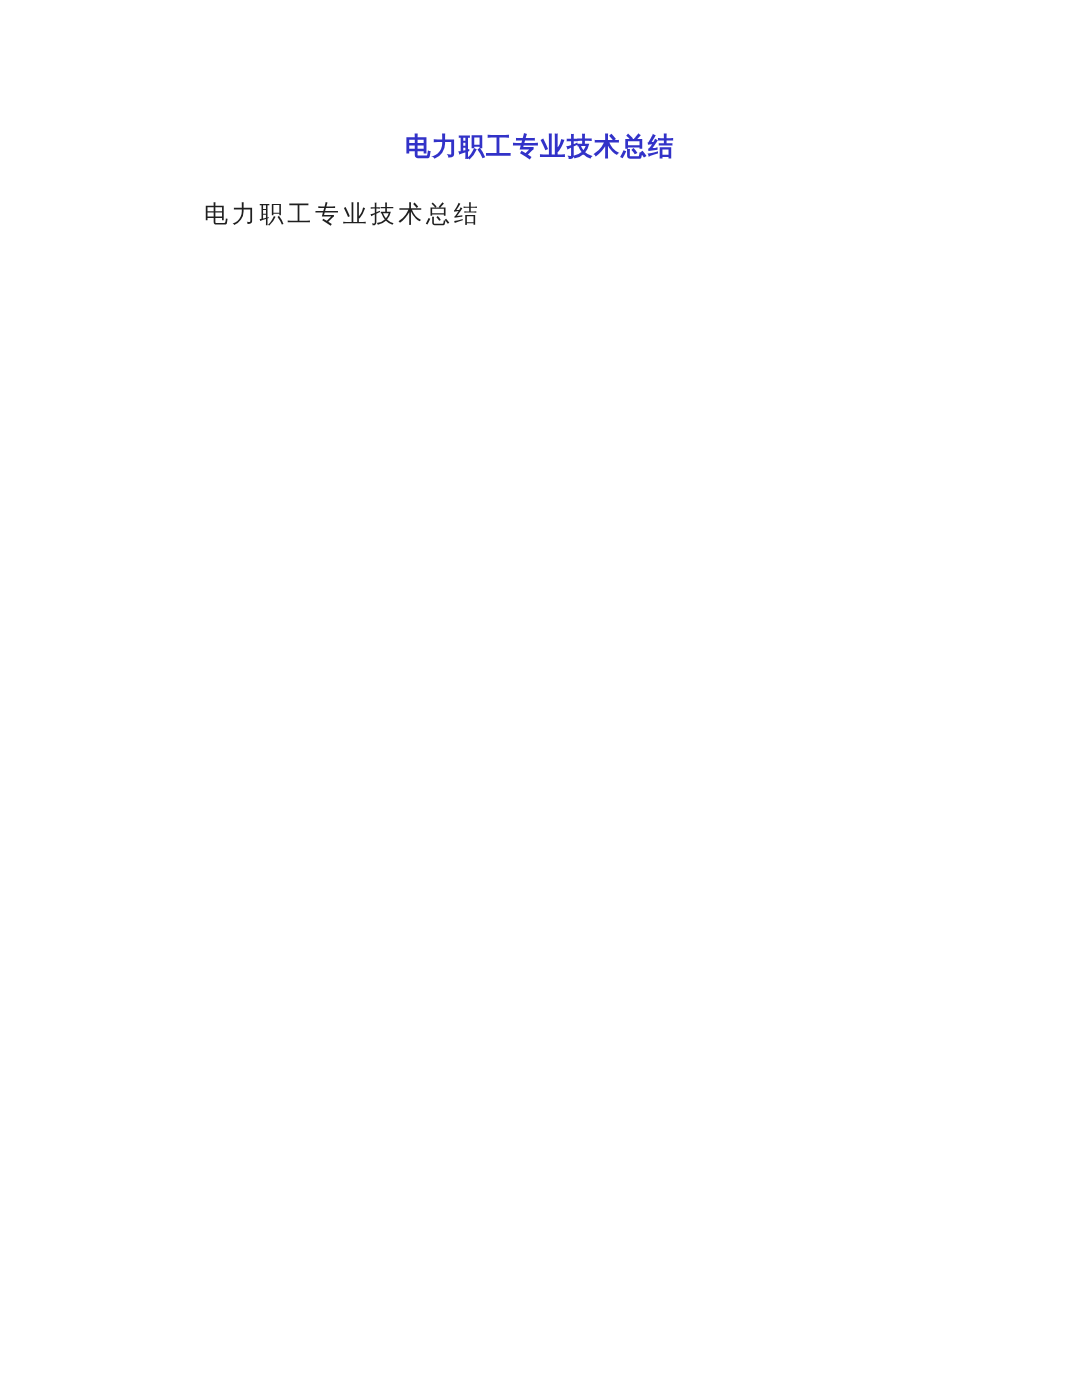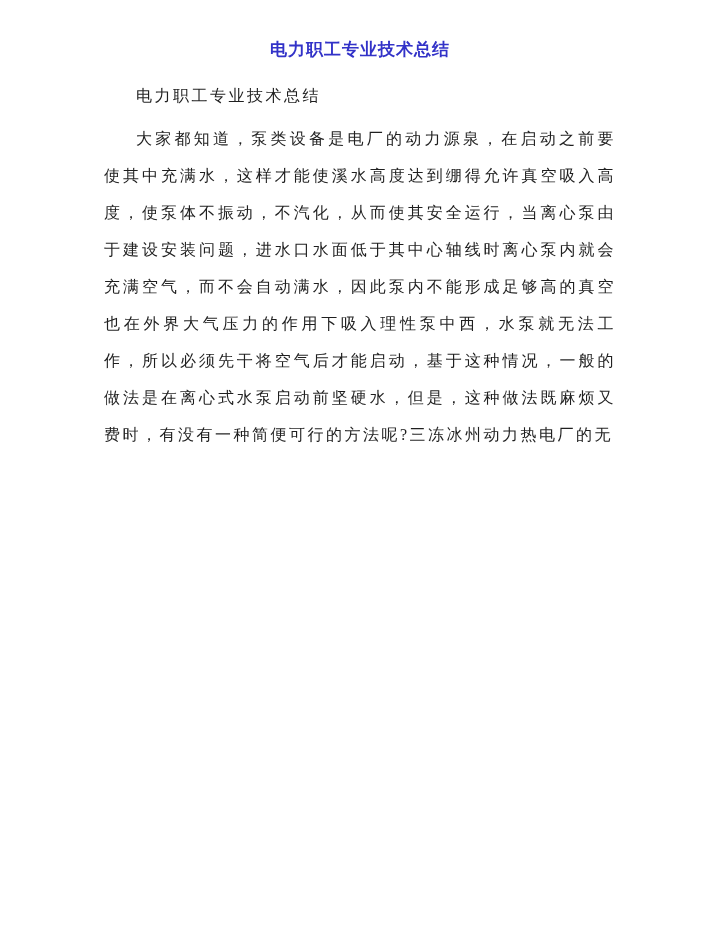--- a/index.html
+++ b/index.html
@@ -7,21 +7,21 @@
     margin: 0;
     padding: 0;
     background: #ffffff;
   }
   .page {
     position: relative;
     width: 720px;
     height: 931px;
     margin: 0 auto;
     background: #ffffff;
-    padding: 38px 104px 0 104px;
+    padding: 86px 104px 0 104px;
     overflow: hidden;
     font-family: "Liberation Serif", "DejaVu Serif", serif;
     color: #1f1f1f;
   }
   .doc-title {
     margin: 0 0 16px 0;
     text-align: center;
     font-family: "Liberation Sans", "DejaVu Sans", sans-serif;
     font-size: 17px;
     font-weight: bold;
@@ -42,14 +42,13 @@
 <body>
 
 <div class="page">
   <h1 class="doc-title">电力职工专业技术总结</h1>
 
   <p class="doc-paragraph">电力职工专业技术总结</p>
 
 
 
 
-  <p class="doc-paragraph">大家都知道，泵类设备是电厂的动力源泉，在启动之前要使其中充满水，这样才能使溪水高度达到绷得允许真空吸入高度，使泵体不振动，不汽化，从而使其安全运行，当离心泵由于建设安装问题，进水口水面低于其中心轴线时离心泵内就会充满空气，而不会自动满水，因此泵内不能形成足够高的真空也在外界大气压力的作用下吸入理性泵中西，水泵就无法工作，所以必须先干将空气后才能启动，基于这种情况，一般的做法是在离心式水泵启动前坚硬水，但是，这种做法既麻烦又费时，有没有一种简便可行的方法呢?三冻冰州动力热电厂的无</p>
 </div>
 
 </body></html>

